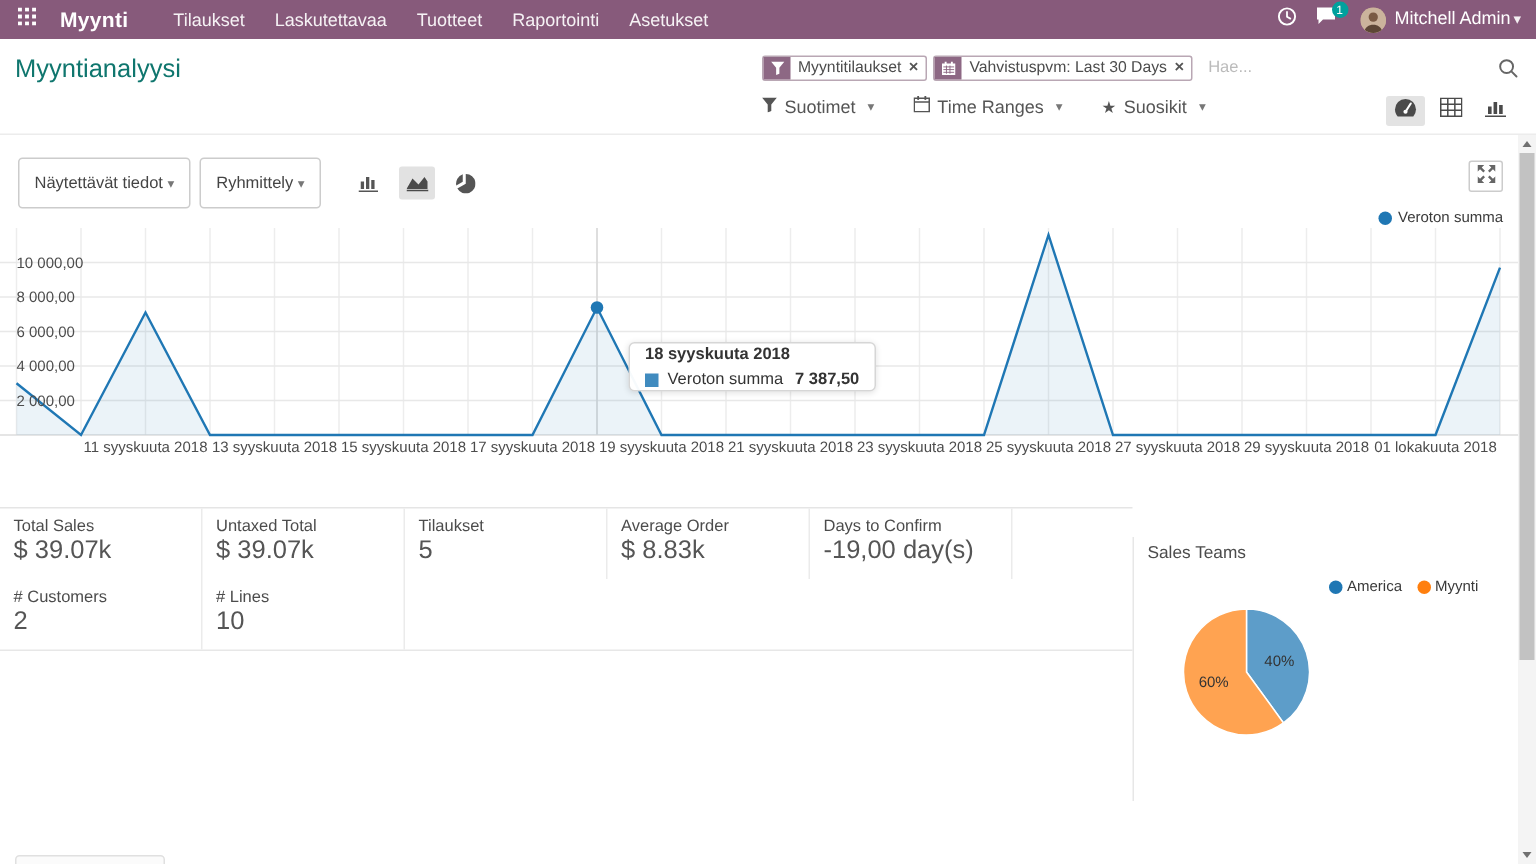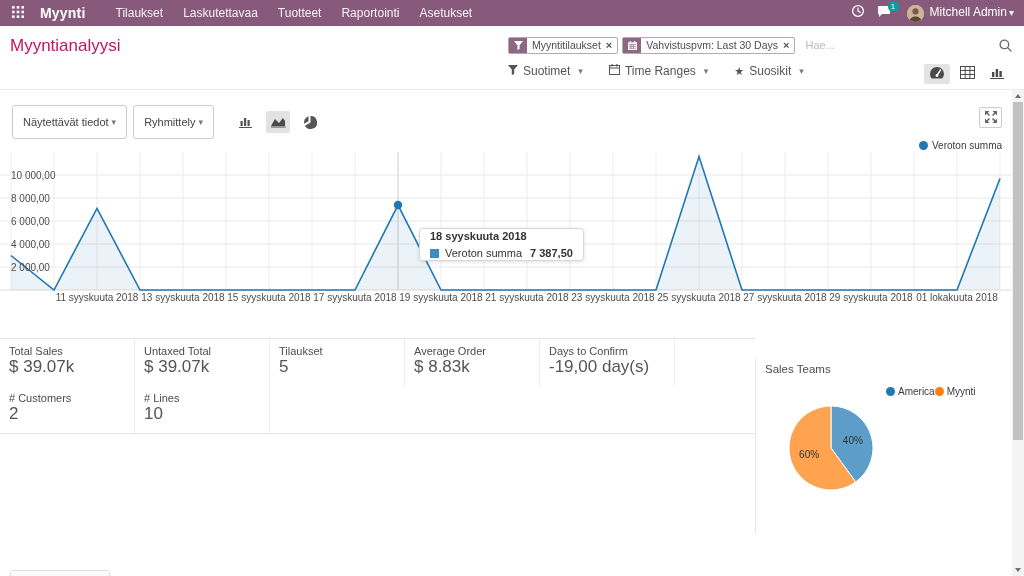--- a/index.html
+++ b/index.html
@@ -15,21 +15,21 @@
   .nav-right{margin-left:auto;display:flex;align-items:center;padding-right:10px}
   .nav-icon-btn{position:relative;width:26px;height:26px;display:flex;align-items:center;justify-content:center;cursor:pointer}
   .badge{position:absolute;top:1px;right:-2px;min-width:11px;height:11px;border-radius:6px;background:#00A09D;color:#fff;font-size:8px;line-height:11px;text-align:center;padding:0 2px}
   .user-zone{display:flex;align-items:flex-start;gap:6px;margin-left:10px;cursor:pointer}
   .avatar{width:17px;height:17px;border-radius:50%;overflow:hidden;background:#c9ab90;display:block}
   .user-name{font-size:12px;color:#fff}
   .caret-w::after{content:"▾";color:rgba(255,255,255,.9);font-size:10px;margin-left:2px}
 
   
   .cp-divider{position:absolute;top:89px;left:0;width:1024px;height:1px;background:#ececec}
-  .page-title{position:absolute;top:36px;left:10px;font-size:17px;color:#be185d}
+  .page-title{position:absolute;top:36px;left:10px;font-size:17px;color:#0f766e}
   .search-row{position:absolute;top:35px;left:508px;width:504px;height:20px;display:flex;align-items:center}
   .facet{display:flex;align-items:stretch;border:1px solid #b9a7b4;border-radius:2px;margin-right:4px;height:17px;background:#fff}
   .facet-icon{width:18px;background:#8d6884;display:flex;align-items:center;justify-content:center}
   .facet-label{font-size:10.5px;color:#4c4c4c;padding:0 5px;display:flex;align-items:center;white-space:nowrap}
   .facet-remove{font-size:11px;color:#555;padding:0 5px 0 0;display:flex;align-items:center;cursor:pointer}
   .facet-remove::after{content:"×";font-weight:bold}
   .search-input{flex:1;border:none;outline:none;font-size:11px;color:#555;padding:0 6px;min-width:40px;font-family:"Liberation Sans",sans-serif}
   .search-input::placeholder{color:#bbb}
   .search-glass{margin-left:auto;cursor:pointer;display:flex;align-items:center}
 
@@ -65,21 +65,21 @@
   
   .kpi-wrap{position:absolute;top:338px;left:0;width:755px;border-top:1px solid #e5e5e5;border-bottom:1px solid #e7e7e7}
   .kpi-row{display:flex}
   .kpi-cell{width:135px;padding:6px 9px 9px 9px;border-right:1px solid #ebebeb;cursor:pointer}
   .kpi-label{font-size:11px;color:#4c4c4c;white-space:nowrap}
   .kpi-value{font-size:17px;color:#555;margin-top:0;white-space:nowrap}
   .v-divider{position:absolute;left:755px;top:358px;width:1px;height:176px;background:#e7e7e7}
 
   
   .st-title{position:absolute;top:363px;left:765px;font-size:11.5px;color:#4c4c4c}
-  .st-legend{position:absolute;top:386px;left:886px;display:flex;align-items:center;gap:0;font-size:10px;color:#3a3a3a}
+  .st-legend{position:absolute;top:386px;left:886px;display:flex;align-items:center;gap:10px;font-size:10px;color:#3a3a3a}
   #pie-chart{position:absolute;top:388px;left:759px}
 
   
   .scrollbar{position:absolute;top:90px;right:0;width:12px;height:486px;background:#f4f4f4}
   .sb-arrow{position:absolute;left:0;width:12px;height:12px;display:flex;align-items:center;justify-content:center;cursor:pointer}
   .sb-arrow span{width:0;height:0;border-left:3px solid transparent;border-right:3px solid transparent}
   .sb-up{top:0}.sb-up span{border-bottom:4px solid #707070}
   .sb-down{bottom:0}.sb-down span{border-top:4px solid #707070}
   .sb-thumb{position:absolute;top:12px;left:1px;width:10px;height:338px;background:#c2c2c2;cursor:pointer}
 

